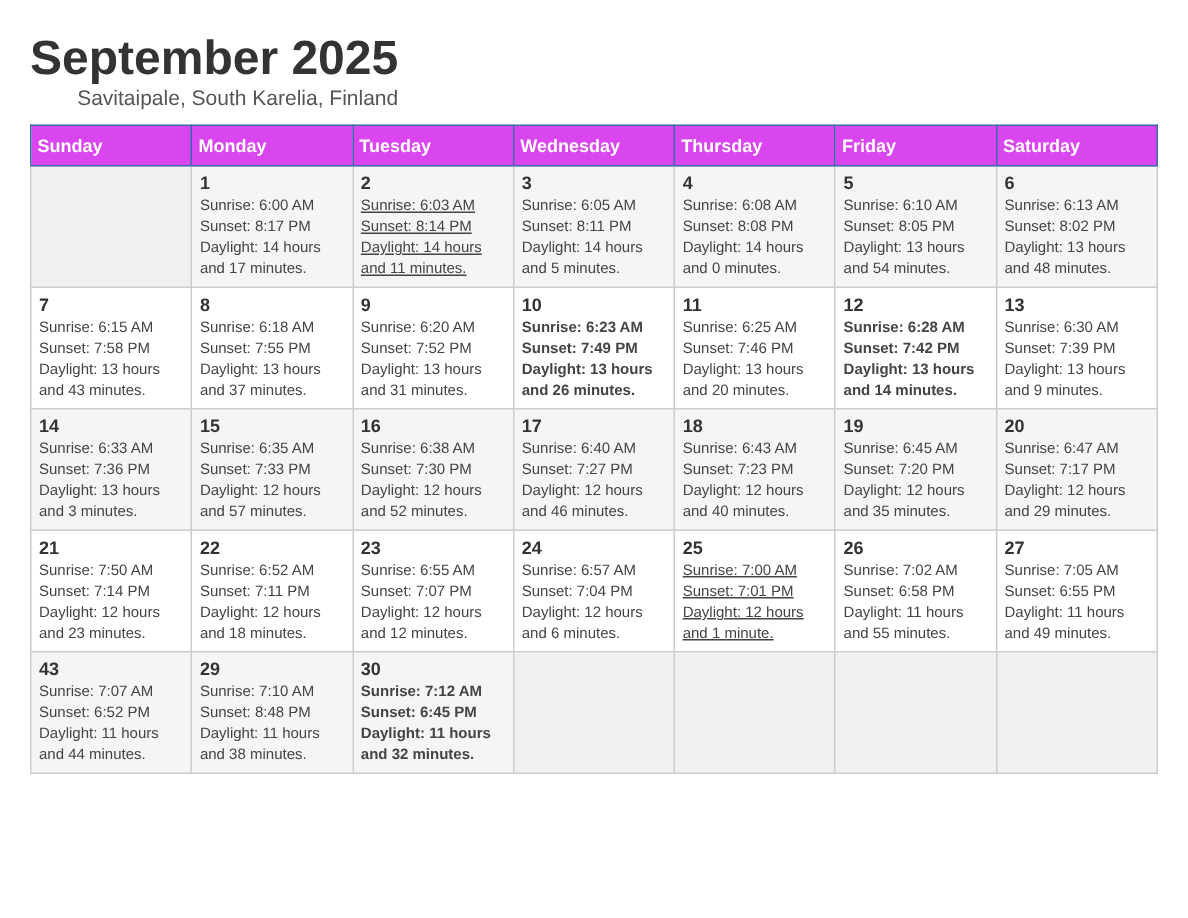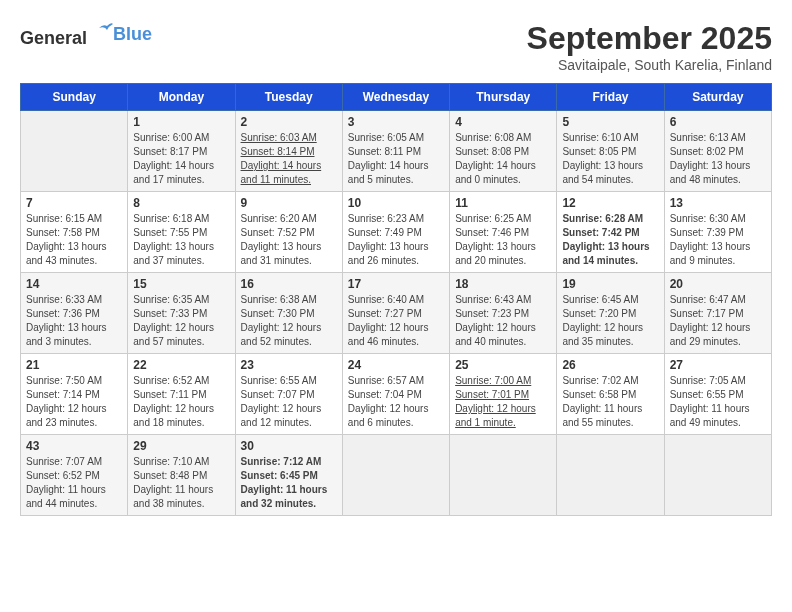--- a/index.html
+++ b/index.html
@@ -46,24 +46,24 @@
     .calendar-subtitle {
       font-size: 14px;
       color: #555;
     }
     table {
       width: 100%;
       border-collapse: collapse;
       font-size: 11px;
     }
     thead tr th {
-      background-color: #1d4ed8;
+      background-color: #d946ef;
       color: #fff;
       padding: 6px 4px;
-      text-align: center;
+      text-align: left;
       font-size: 12px;
       border: 1px solid #3a6aaa;
     }
     tbody tr td {
       vertical-align: top;
       padding: 4px 5px;
       border: 1px solid #ccc;
       width: 14.28%;
       height: 80px;
       color: #333;
@@ -87,28 +87,20 @@
     .day-info {
       font-size: 10px;
       line-height: 1.4;
       color: #444;
     }
   </style>
 </head>
 <body>
 
 <div class="header">
-  <div class="logo">
-    <div>
-      <span class="logo-text-general">General</span><svg class="logo-icon" viewBox="0 0 24 24">
-          <path d="M18 6 Q22 2 24 4 Q20 6 18 10 Q16 6 10 8 Q14 4 18 6Z" fill="#4a90d9"></path>
-        </svg>
-    </div>
-    <span class="logo-text-blue">Blue</span>
-  </div>
   <div class="title-block">
     <div class="calendar-title">September 2025</div>
     <div class="calendar-subtitle">Savitaipale, South Karelia, Finland</div>
   </div>
 </div>
 
 <table>
   <thead>
     <tr>
     <th>Sunday</th>
@@ -183,21 +175,21 @@
         </td>
         <td>
           <span class="day-number">9</span>
           <div class="day-info" style="white-space: pre-line;">Sunrise: 6:20 AM
 Sunset: 7:52 PM
 Daylight: 13 hours
 and 31 minutes.</div>
         </td>
         <td>
           <span class="day-number">10</span>
-          <div class="day-info" style="white-space: pre-line;">Sunrise: 6:23 AM
+          <div class="day-info" style="white-space: pre-line; font-weight: bold;">Sunrise: 6:23 AM
 Sunset: 7:49 PM
 Daylight: 13 hours
 and 26 minutes.</div>
         </td>
         <td>
           <span class="day-number">11</span>
           <div class="day-info" style="white-space: pre-line;">Sunrise: 6:25 AM
 Sunset: 7:46 PM
 Daylight: 13 hours
 and 20 minutes.</div>

